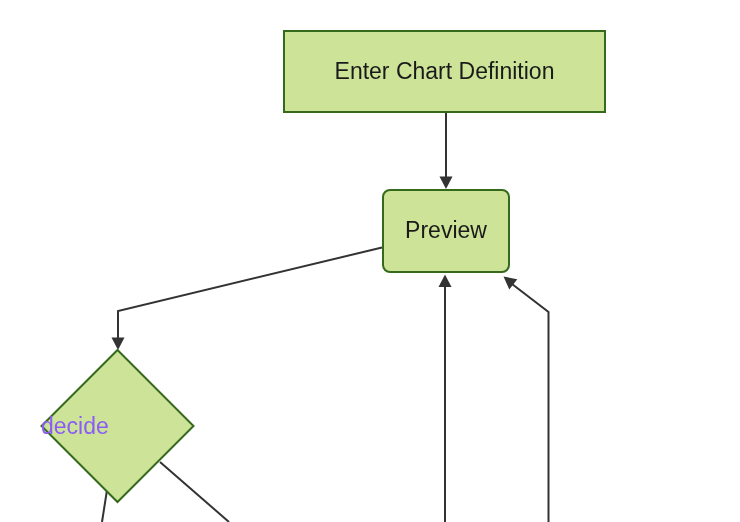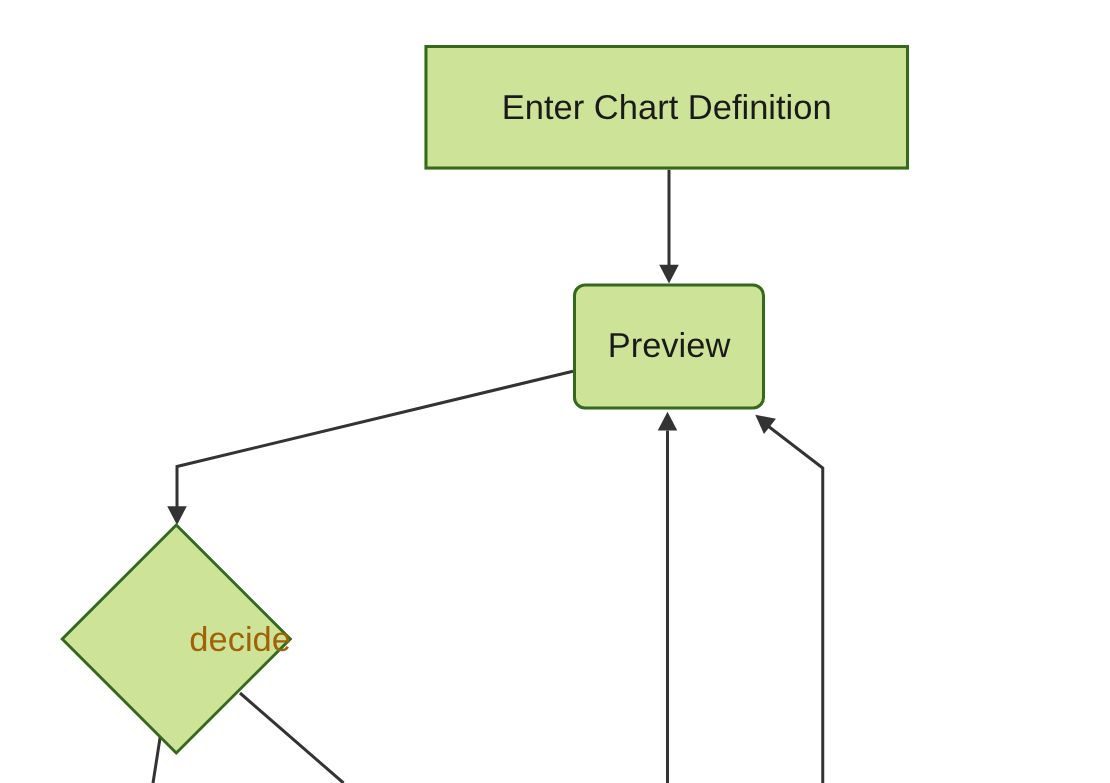--- a/index.html
+++ b/index.html
@@ -49,22 +49,22 @@
     border-radius: 8px;
   }
   .diamond-label {
     position: absolute;
     left: 41px;
     top: 350px;
     width: 153px;
     height: 152px;
     display: flex;
     align-items: center;
-    justify-content: flex-end;
-    color: #a16207;
+    justify-content: flex-start;
+    color: #8b5cf6;
     font-size: 23px;
     white-space: nowrap;
   }
 </style>
 </head>
 <body>
 
 <div class="canvas">
 
   <svg class="edges-layer" viewBox="0 0 740 522" xmlns="http://www.w3.org/2000/svg">

